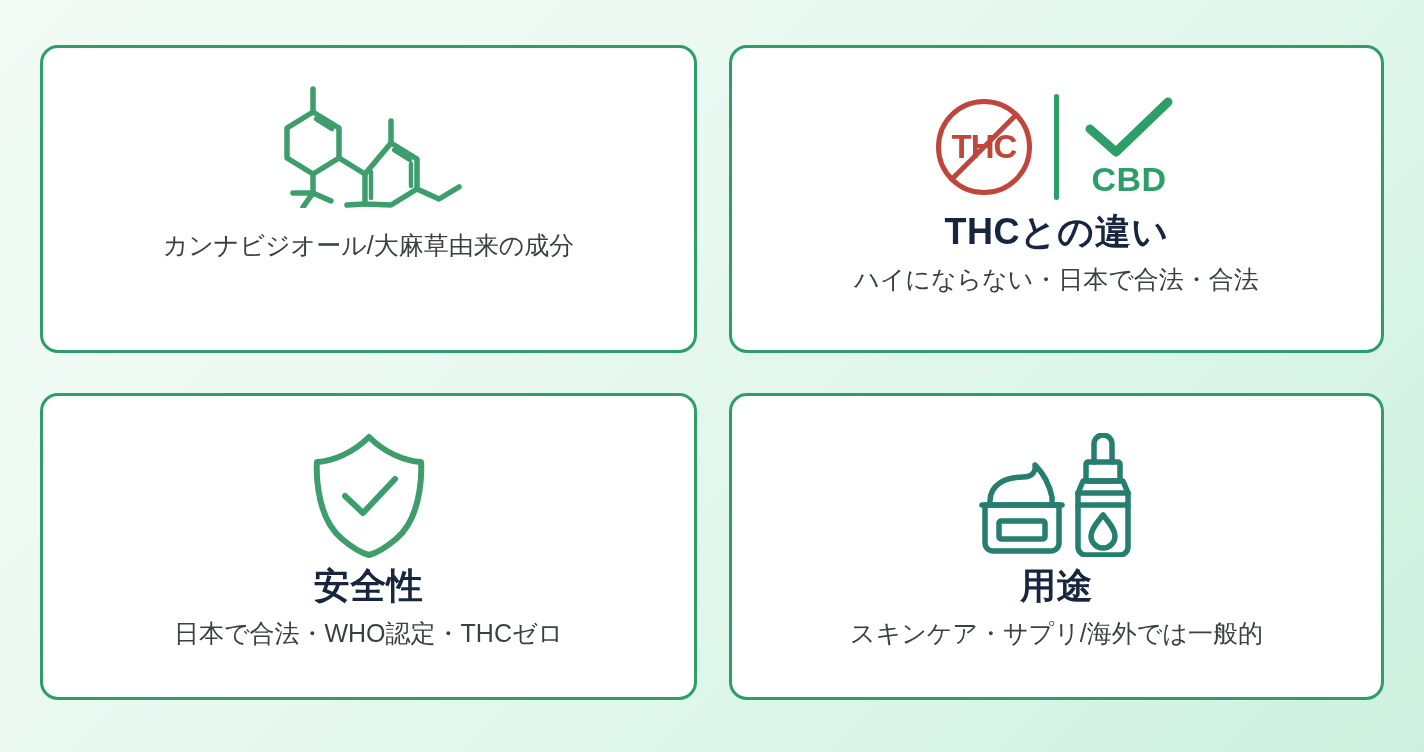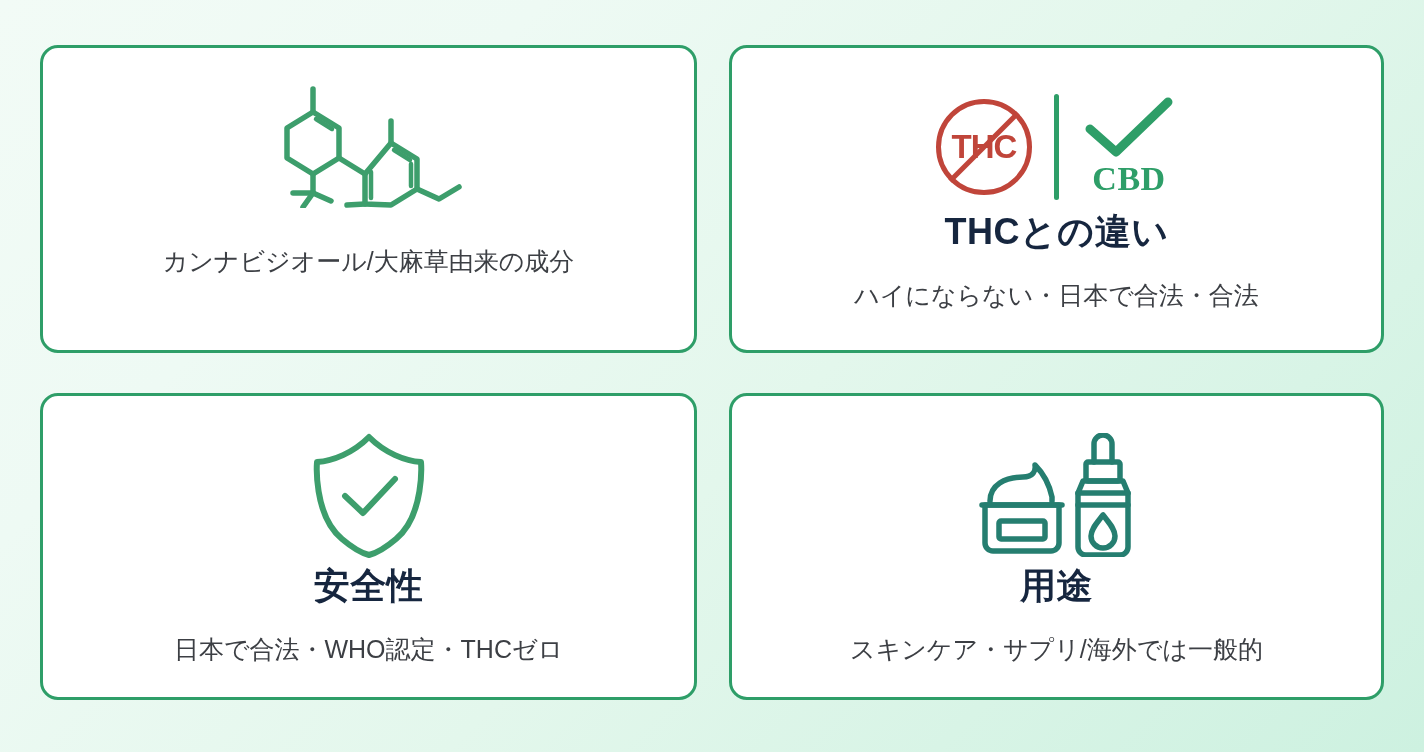--- a/index.html
+++ b/index.html
@@ -53,21 +53,21 @@
     letter-spacing: 0.5px;
     line-height: 1.1;
     text-align: center;
   }
 
   .card-subtitle {
     font-size: 25px;
     color: #3c3f44;
     line-height: 1.25;
     text-align: center;
-    margin-top: 28px;
+    margin-top: 12px;
     font-weight: 400;
   }
 
   
   .thc-cbd {
     display: flex;
     align-items: center;
     justify-content: center;
     gap: 22px;
     height: 130px;
@@ -107,21 +107,20 @@
     display: flex;
     flex-direction: column;
     align-items: center;
     gap: 2px;
   }
   .cbd-ok .cbd-text {
     font-size: 34px;
     font-weight: bold;
     color: #2e9e68;
     letter-spacing: 0.5px;
-    font-family: Liberation Serif, serif;
   }
 </style>
 </head>
 <body>
 
 <div id="infographic">
 
   <div class="card">
     <div class="icon-wrap">
       <svg width="200" height="122" viewBox="0 0 200 122" fill="none" stroke="#3d9e6c" stroke-width="5.5" stroke-linecap="round" stroke-linejoin="round">

